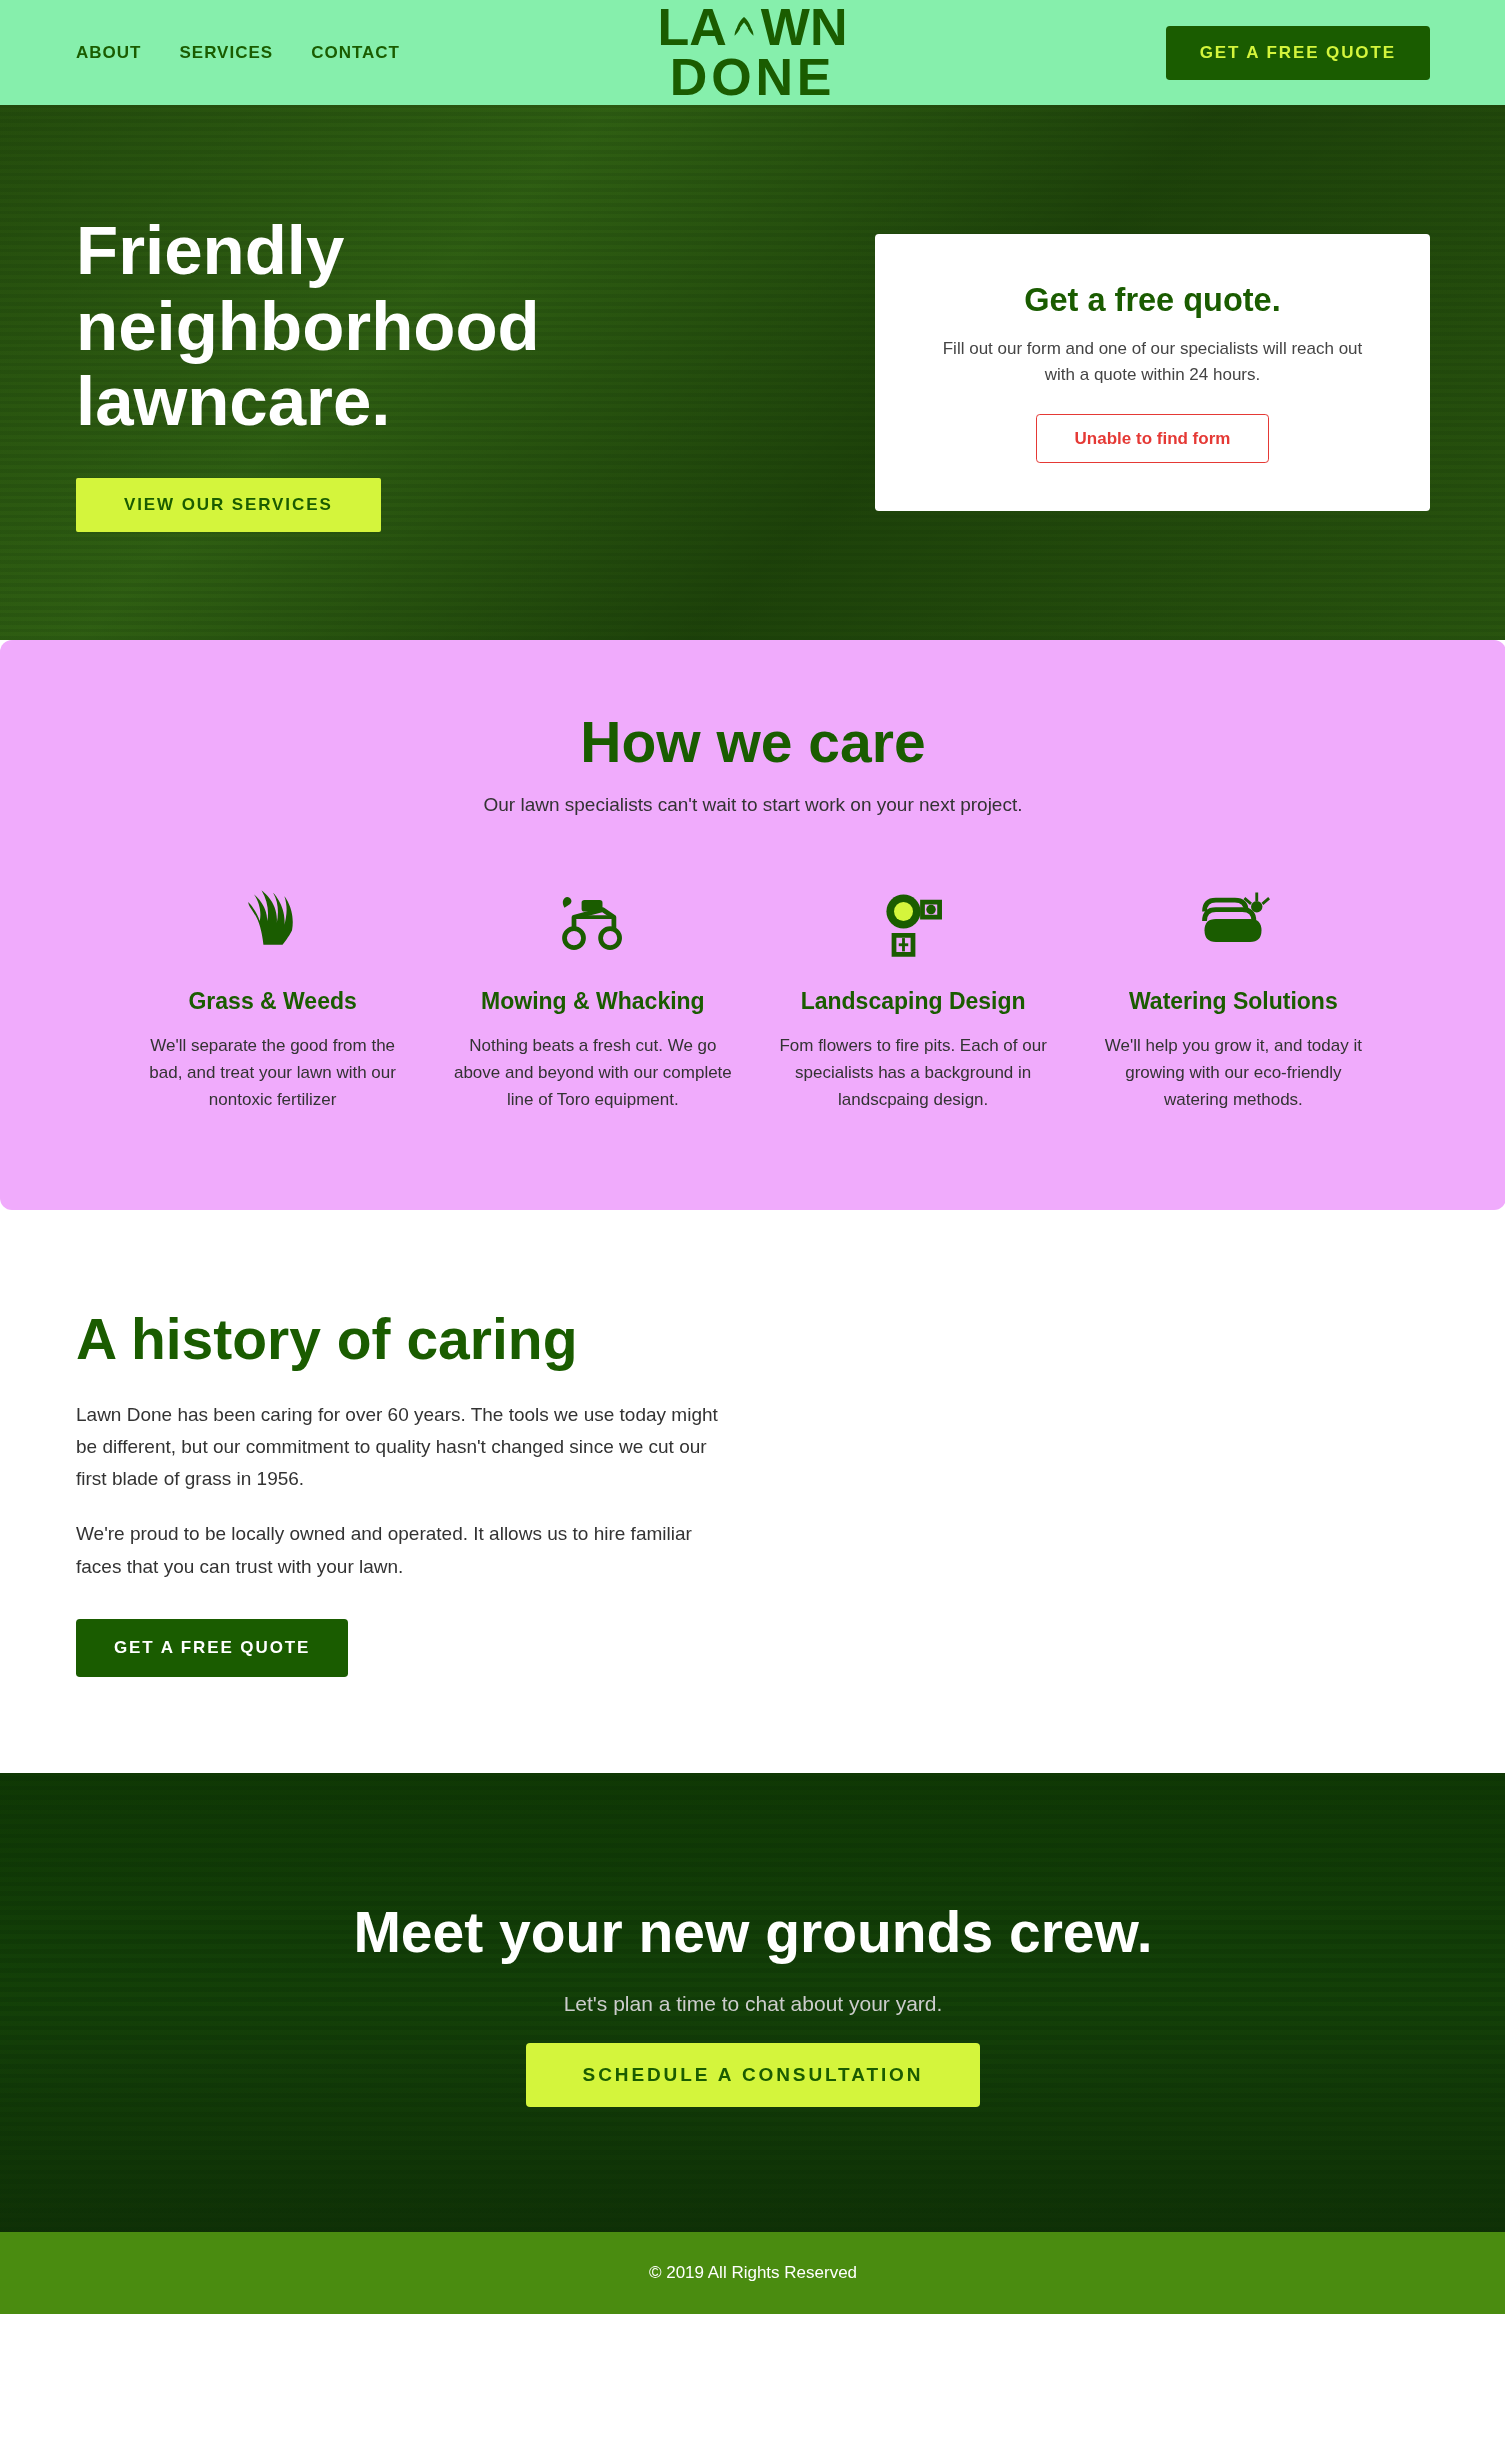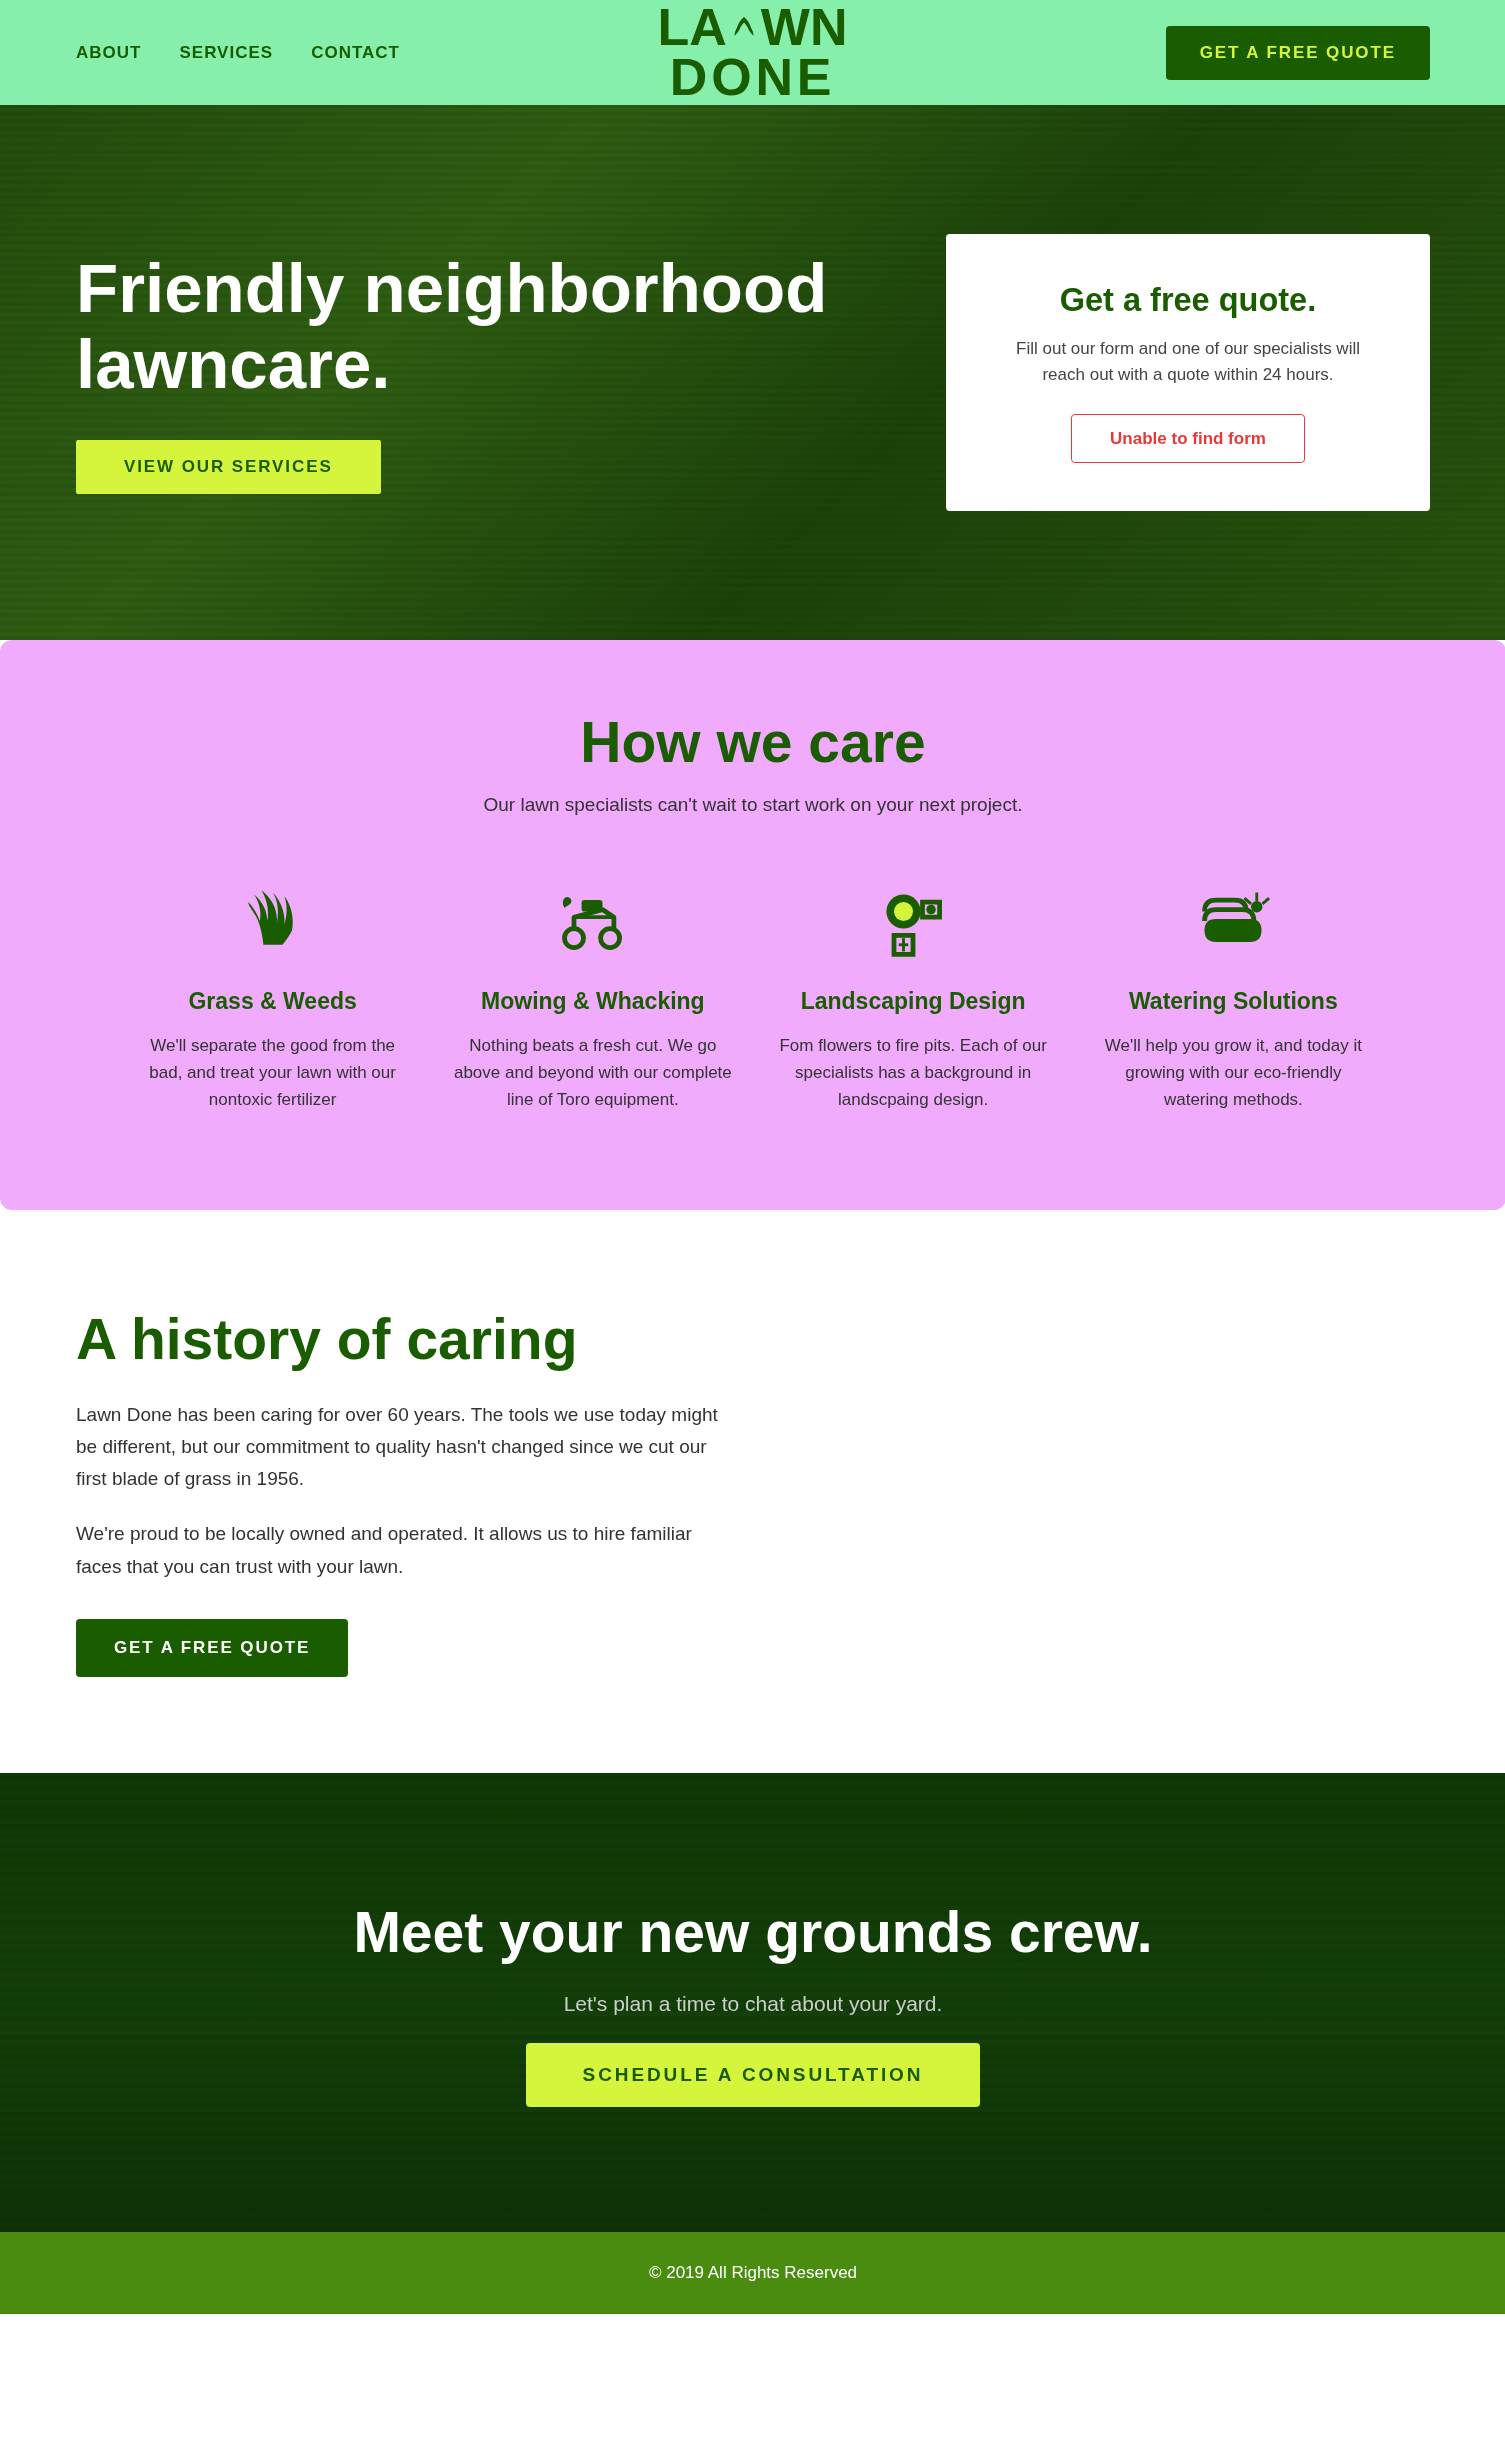--- a/index.html
+++ b/index.html
@@ -74,21 +74,21 @@
       font-weight: 900;
       font-size: 17px;
       letter-spacing: 1.9px;
       text-transform: uppercase;
       cursor: pointer;
       border-radius: 1.9px;
     }
     .quote-card {
       background: white;
       padding: 48px 57px;
-      width: 484px;
+      width: 555px;
       border-radius: 3.8px;
       text-align: center;
     }
     .quote-card h2 {
       color: #1a5c00;
       font-size: 32.5px;
       font-weight: 900;
       margin-bottom: 17px;
       font-family: Arial Black, sans-serif;
     }

